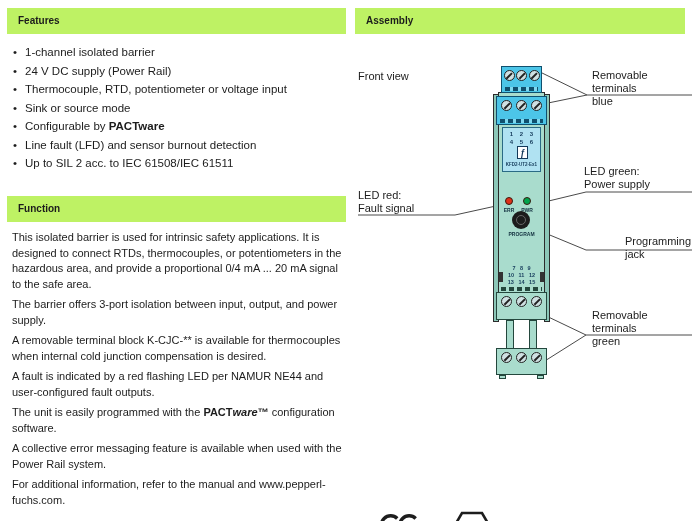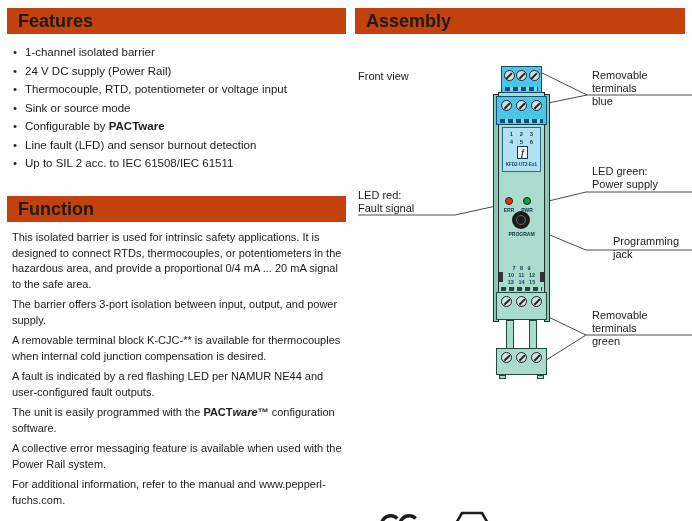--- a/index.html
+++ b/index.html
@@ -1,19 +1,19 @@
 <!DOCTYPE html>
 <html><head>
 <meta charset="utf-8">
 <style>
   * { margin:0; padding:0; box-sizing:border-box; }
   body { background:#ffffff; font-family:"Liberation Sans","DejaVu Sans",sans-serif; color:#1c1c1c; }
   .page { position:relative; width:692px; height:521px; background:#fff; overflow:hidden; }
 
-  .hd { position:absolute; height:26px; background:#c2410c; font-size:18px; font-weight:bold;
+  .hd { position:absolute; height:26px; background:#bef264; font-size:10px; font-weight:bold;
         line-height:26px; padding-left:11px; }
 
   .feat-list { position:absolute; left:12px; top:46px; width:334px; list-style:none; }
   .feat-item { position:relative; padding-left:13px; font-size:11.5px; line-height:13px; margin-bottom:5.5px; }
   .feat-item::before { content:"•"; position:absolute; left:1px; top:0; font-size:11.5px; }
 
   .fn-wrap { position:absolute; left:12px; top:230px; width:336px; }
   .fn-p { font-size:11px; line-height:15.5px; margin-bottom:5px; }
   .fn-p b i { font-style:italic; }
 
@@ -110,26 +110,26 @@
 
     <div class="callout bold" style="left:3px; top:25px;">
       <span>Front view</span>
     </div>
 
     <div class="callout" style="left:237px; top:24px;">
       <div>Removable terminals</div>
       <div>blue</div>
     </div>
 
-    <div class="callout" style="left:237px; top:120px;">
+    <div class="callout" style="left:229px; top:120px;">
       <div>LED green:</div>
       <div>Power supply</div>
     </div>
 
-    <div class="callout" style="left:238px; top:190px;padding-left:20px;">
+    <div class="callout" style="left:250px; top:190px;padding-left:20px;">
       <div>Programming jack</div>
     </div>
 
     <div class="callout" style="left:3px; top:144px;">
       <div>LED red:</div>
       <div>Fault signal</div>
     </div>
 
     <div class="callout" style="left:237px; top:264px;">
       <div>Removable terminals</div>

